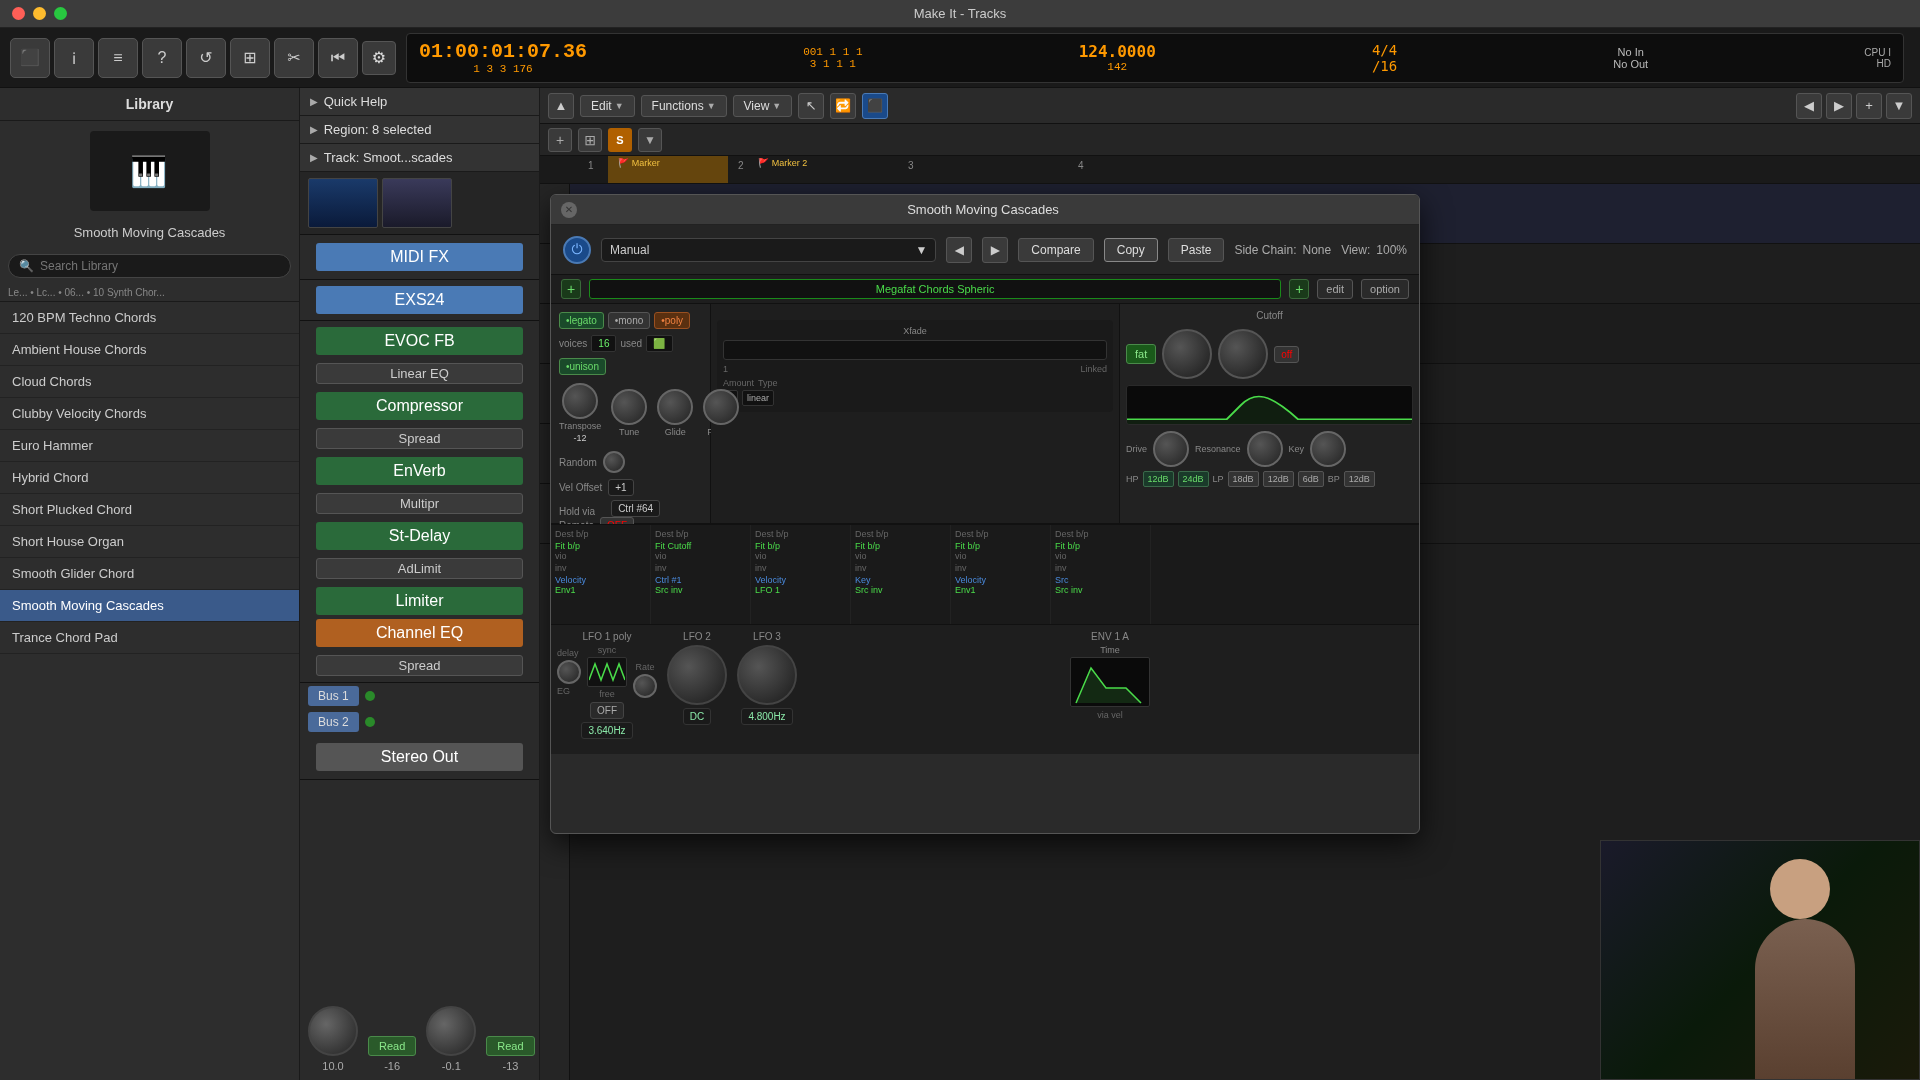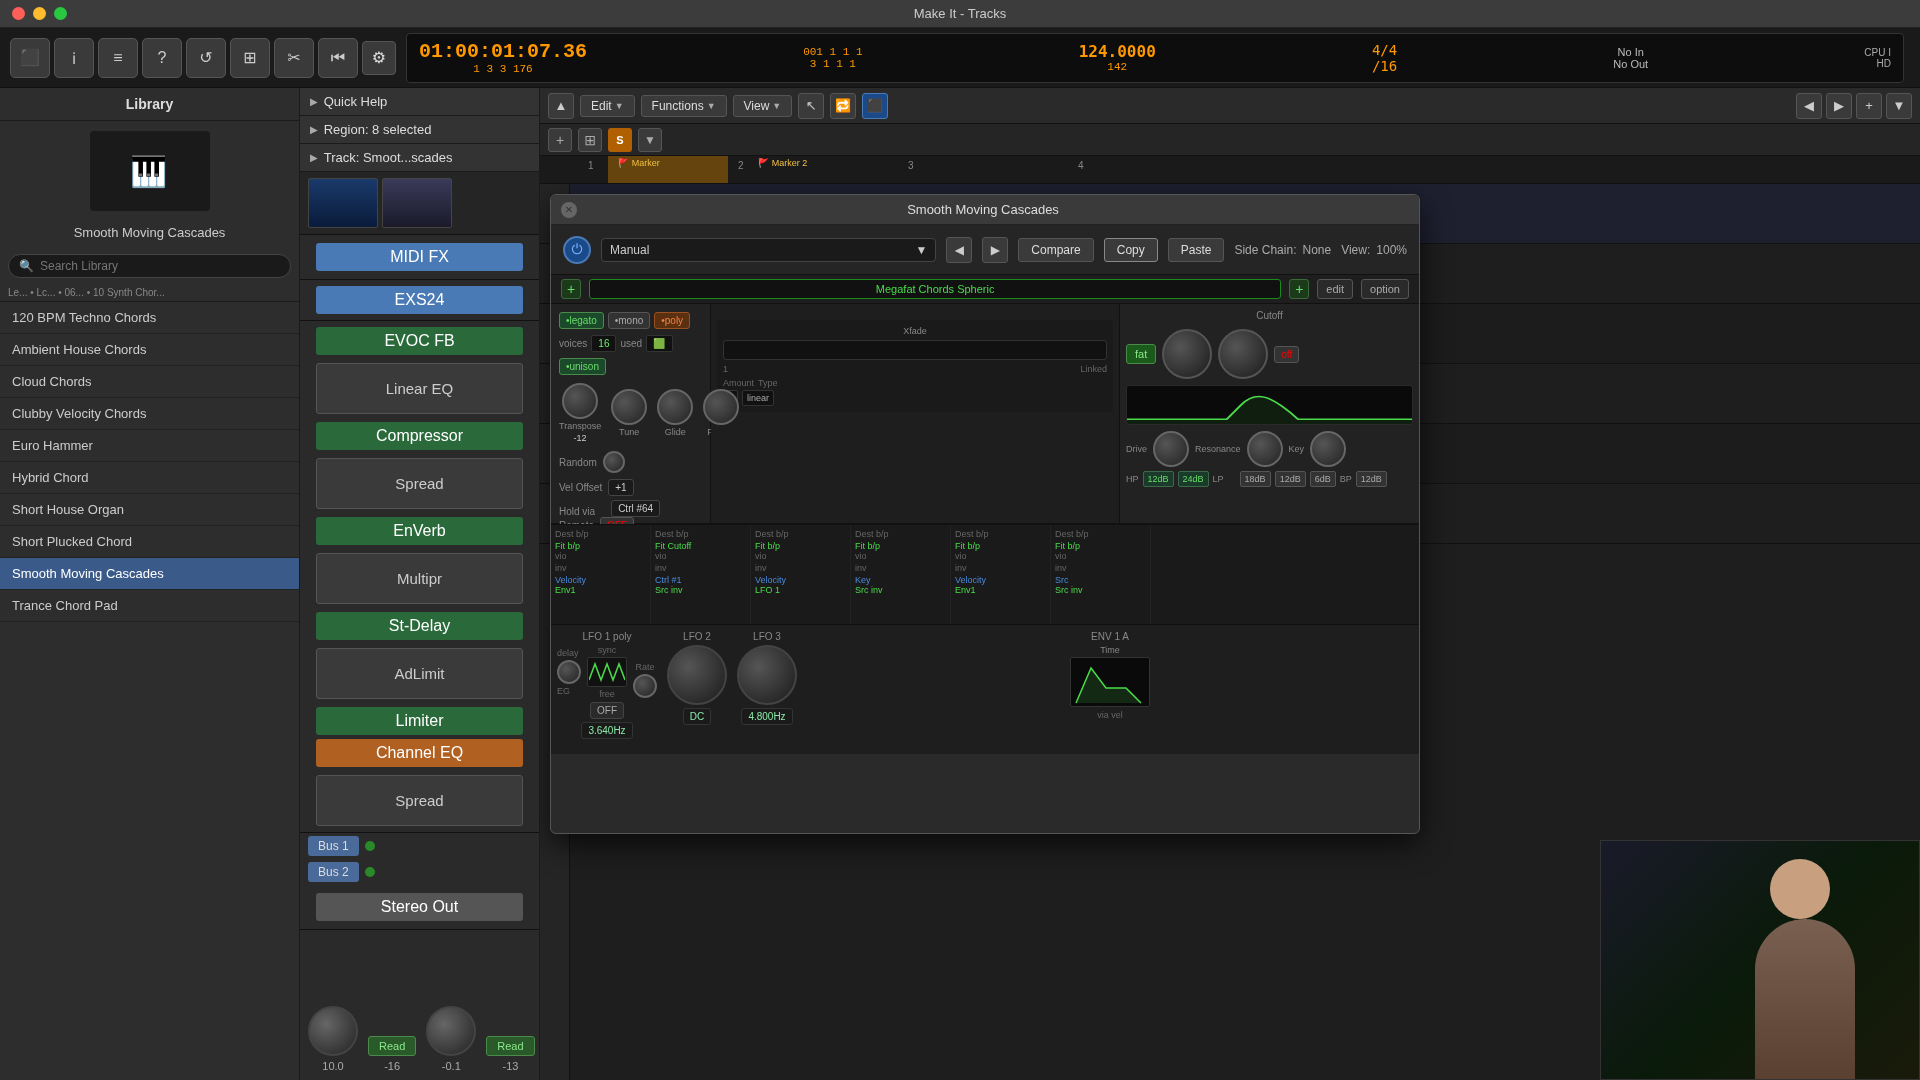--- a/index.html
+++ b/index.html
@@ -214,26 +214,26 @@
     .plugin-btn.green { background: #2a6a3a; }
     .plugin-btn.gray { background: #555; }
     .plugin-btn.orange { background: #b06020; }
     .fx-row {
       display: flex;
       gap: 4px;
       padding: 4px 8px;
     }
     .fx-btn {
       flex: 1;
-      padding: 16px;
+      padding: 2px;
       background: #3a3a3a;
       border: 1px solid #555;
       border-radius: 3px;
       color: #ccc;
-      font-size: 15px;
+      font-size: 13px;
       text-align: center;
       cursor: pointer;
     }
     .bus-row {
       display: flex;
       align-items: center;
       gap: 6px;
       padding: 3px 8px;
     }
     .bus-btn {
@@ -827,22 +827,23 @@
       <input type="text" placeholder="Search Library" style="">
     </div>
     <div class="breadcrumb-bar">Le... • Lc... • 06... • 10 Synth Chor...</div>
     <div class="library-list">
       <div class="library-item">120 BPM Techno Chords</div>
       <div class="library-item">Ambient House Chords</div>
       <div class="library-item">Cloud Chords</div>
       <div class="library-item">Clubby Velocity Chords</div>
       <div class="library-item">Euro Hammer</div>
       <div class="library-item">Hybrid Chord</div>
+      <div class="library-item">Short Plucked Chord</div>
       <div class="library-item">Short House Organ</div>
-      <div class="library-item">Short Plucked Chord</div>
+      <div class="library-item">Smooth Glider Chord</div>
       <div class="library-item active">Smooth Moving Cascades</div>
       <div class="library-item">Trance Chord Pad</div>
     </div>
   </div>
 
   <div class="inspector">
     <div class="section-header">
       <span class="arrow">▶</span>
       <span class="label">Quick Help</span>
     </div>
@@ -1127,21 +1128,21 @@
                 <div class="knob-sm"></div>
                 <span style="font-size:9px;color:#888;">Key</span>
                 <div class="knob-sm"></div>
               </div>
 
               <div style="display:flex; gap:4px; align-items:center;">
                 <span style="font-size:9px;color:#888;">HP</span>
                 <button style="background:#1a3a2a;border:1px solid #3a6a4a;border-radius:2px;color:#6adc6a;padding:2px 4px;font-size:9px;cursor:pointer;">12dB</button>
                 <button style="background:#1a3a2a;border:1px solid #3a6a4a;border-radius:2px;color:#6adc6a;padding:2px 4px;font-size:9px;cursor:pointer;">24dB</button>
                 <span style="font-size:9px;color:#888;">LP</span>
-                <button style="background:#333;border:1px solid #555;border-radius:2px;color:#aaa;padding:2px 4px;font-size:9px;cursor:pointer;margin-left:12px;">18dB</button>
+                <button style="background:#333;border:1px solid #555;border-radius:2px;color:#aaa;padding:2px 4px;font-size:9px;cursor:pointer;">18dB</button>
                 <button style="background:#333;border:1px solid #555;border-radius:2px;color:#aaa;padding:2px 4px;font-size:9px;cursor:pointer;">12dB</button>
                 <button style="background:#333;border:1px solid #555;border-radius:2px;color:#aaa;padding:2px 4px;font-size:9px;cursor:pointer;">6dB</button>
                 <span style="font-size:9px;color:#888;">BP</span>
                 <button style="background:#333;border:1px solid #555;border-radius:2px;color:#aaa;padding:2px 4px;font-size:9px;cursor:pointer;">12dB</button>
               </div>
             </div>
           </div>
 
           <div class="mod-matrix">
             <div class="mod-col">

